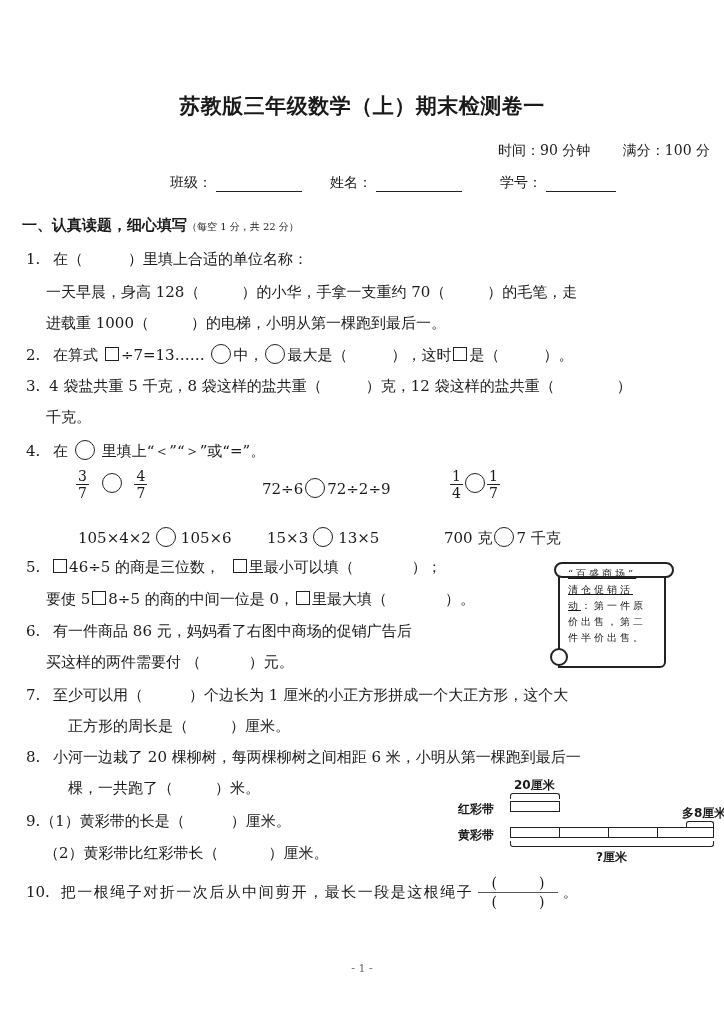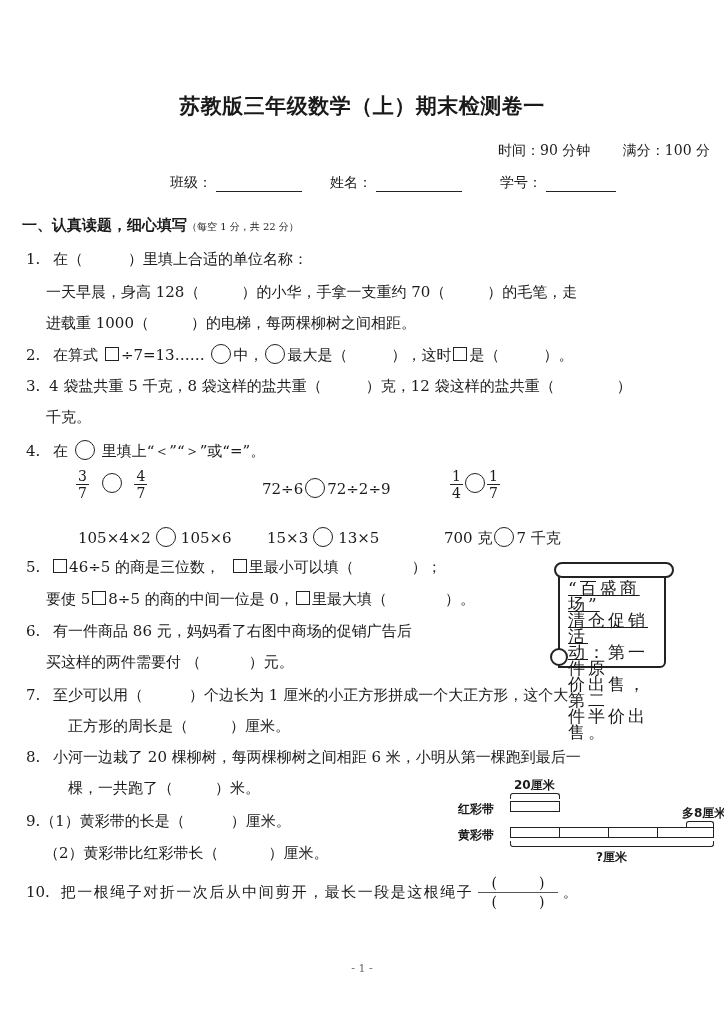--- a/index.html
+++ b/index.html
@@ -37,22 +37,22 @@
     }
     .scroll-top {
       position: absolute; left: 4px; top: 0; width: 116px; height: 12px;
       border: 2px solid #222; border-radius: 8px; background: #fff;
     }
     .scroll-curl {
       position: absolute; left: 0px; bottom: 0px; width: 14px; height: 14px;
       border: 2px solid #222; border-radius: 50%; background: #fff;
     }
     .scroll-text {
-      position: absolute; left: 18px; top: 18px; width: 92px;
-      font-size: 17px; line-height: 16px; letter-spacing: 3px; white-space: normal;
+      position: absolute; left: 18px; top: 4px; width: 92px;
+      font-size: 10px; line-height: 16px; letter-spacing: 3px; white-space: normal;
     }
     .scroll-text .u { text-decoration: underline; }
     .diagram { left: 426px; top: 777px; width: 270px; height: 95px; font-family: "DejaVu Sans", sans-serif; margin-left: 32px; }
     .bar { position: absolute; border: 1.5px solid #222; height: 9px; background: #fff; }
     .seg { position: absolute; top: 0; bottom: 0; border-left: 1.5px solid #222; }
     .lbl { position: absolute; font-size: 12px; font-weight: bold; white-space: nowrap; }
     .brace { position: absolute; height: 5px; border: 1.3px solid #222; }
     .brace.top { border-bottom: none; border-radius: 3px 3px 0 0; }
     .brace.bottom { border-top: none; border-radius: 0 0 3px 3px; }
     .page-num { left: 0; width: 724px; top: 962px; text-align: center; font-size: 11px; color: #666; }
@@ -83,21 +83,21 @@
 </div>
 
 <div class="abs q" style="left:26px; top:250px;">
   <span>1.</span>
   <span style="margin-left:8px;">在（　　　）里填上合适的单位名称：</span>
 </div>
 <div class="abs q" style="left:46px; top:283px;">
   <span>一天早晨，身高 128（</span><span style="display:inline-block;width:42px;"></span><span>）的小华，手拿一支重约 70（</span><span style="display:inline-block;width:42px;"></span><span>）的毛笔，走</span>
 </div>
 <div class="abs q" style="left:46px; top:314px;">
-  <span>进载重 1000（</span><span style="display:inline-block;width:42px;"></span><span>）的电梯，每两棵柳树之间相距。</span>
+  <span>进载重 1000（</span><span style="display:inline-block;width:42px;"></span><span>）的电梯，小明从第一棵跑到最后一。</span>
 </div>
 
 <div class="abs q" style="left:26px; top:344px;">
   <span>2.</span>
   <span style="margin-left:8px;">在算式</span>
   <span class="sq"></span><span>÷7=13……</span>
   <span class="circ"></span><span>中，</span><span class="circ"></span><span>最大是（</span><span style="display:inline-block;width:44px;"></span><span>），这时</span><span class="sq"></span><span>是（</span><span style="display:inline-block;width:44px;"></span><span>）。</span>
 </div>
 
 <div class="abs q" style="left:26px; top:377px;">

